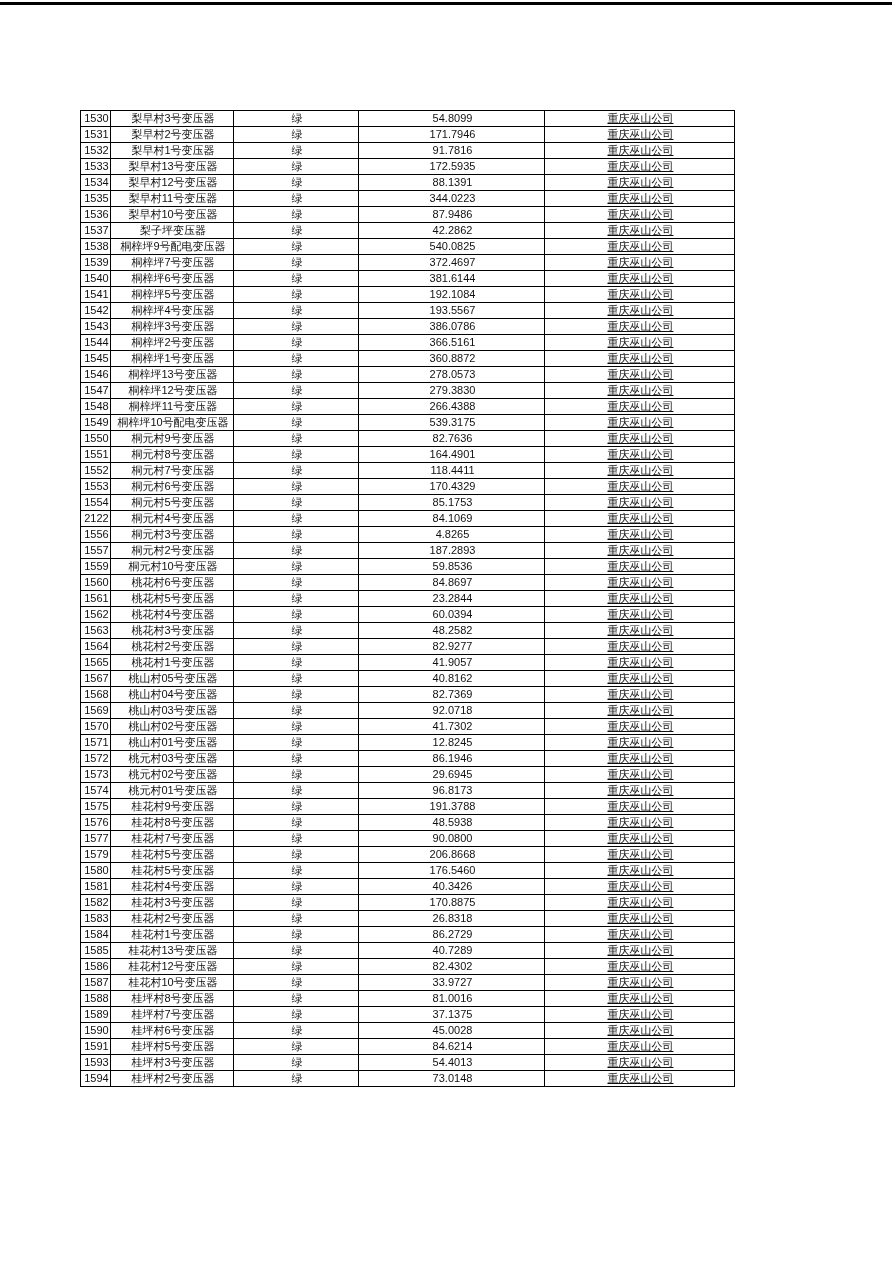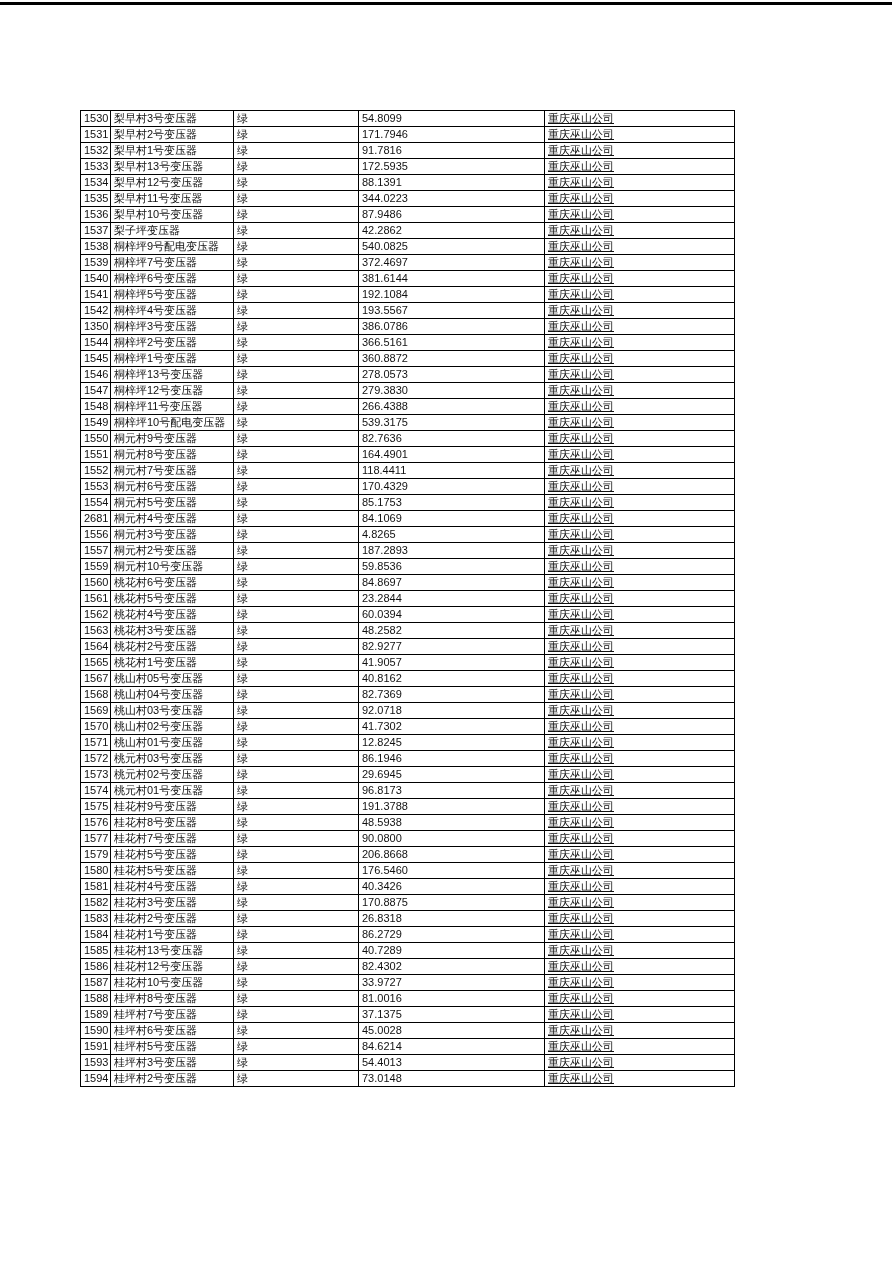--- a/index.html
+++ b/index.html
@@ -22,20 +22,21 @@
     height: 3px;
     background: #000000;
   }
   table.data-grid {
     position: absolute;
     left: 80px;
     top: 110px;
     width: 647px;
     border-collapse: collapse;
     table-layout: fixed;
+    text-align: center;
   }
   table.data-grid td {
     border: 1px solid #000000;
     height: 15px;
     line-height: 15px;
     padding: 0 1px 0 3px;
     font-size: 11px;
     color: #111111;
     white-space: nowrap;
     overflow: hidden;
@@ -147,21 +148,21 @@
         <td class="col-company"><span class="company-link">重庆巫山公司</span></td>
       </tr>
       <tr>
         <td class="col-id">1542</td>
         <td class="col-name">桐梓坪4号变压器</td>
         <td class="col-status">绿</td>
         <td class="col-value">193.5567</td>
         <td class="col-company"><span class="company-link">重庆巫山公司</span></td>
       </tr>
       <tr>
-        <td class="col-id">1350</td>
+        <td class="col-id">1543</td>
         <td class="col-name">桐梓坪3号变压器</td>
         <td class="col-status">绿</td>
         <td class="col-value">386.0786</td>
         <td class="col-company"><span class="company-link">重庆巫山公司</span></td>
       </tr>
       <tr>
         <td class="col-id">1544</td>
         <td class="col-name">桐梓坪2号变压器</td>
         <td class="col-status">绿</td>
         <td class="col-value">366.5161</td>
@@ -231,21 +232,21 @@
         <td class="col-company"><span class="company-link">重庆巫山公司</span></td>
       </tr>
       <tr>
         <td class="col-id">1554</td>
         <td class="col-name">桐元村5号变压器</td>
         <td class="col-status">绿</td>
         <td class="col-value">85.1753</td>
         <td class="col-company"><span class="company-link">重庆巫山公司</span></td>
       </tr>
       <tr>
-        <td class="col-id">2681</td>
+        <td class="col-id">2122</td>
         <td class="col-name">桐元村4号变压器</td>
         <td class="col-status">绿</td>
         <td class="col-value">84.1069</td>
         <td class="col-company"><span class="company-link">重庆巫山公司</span></td>
       </tr>
       <tr>
         <td class="col-id">1556</td>
         <td class="col-name">桐元村3号变压器</td>
         <td class="col-status">绿</td>
         <td class="col-value">4.8265</td>

